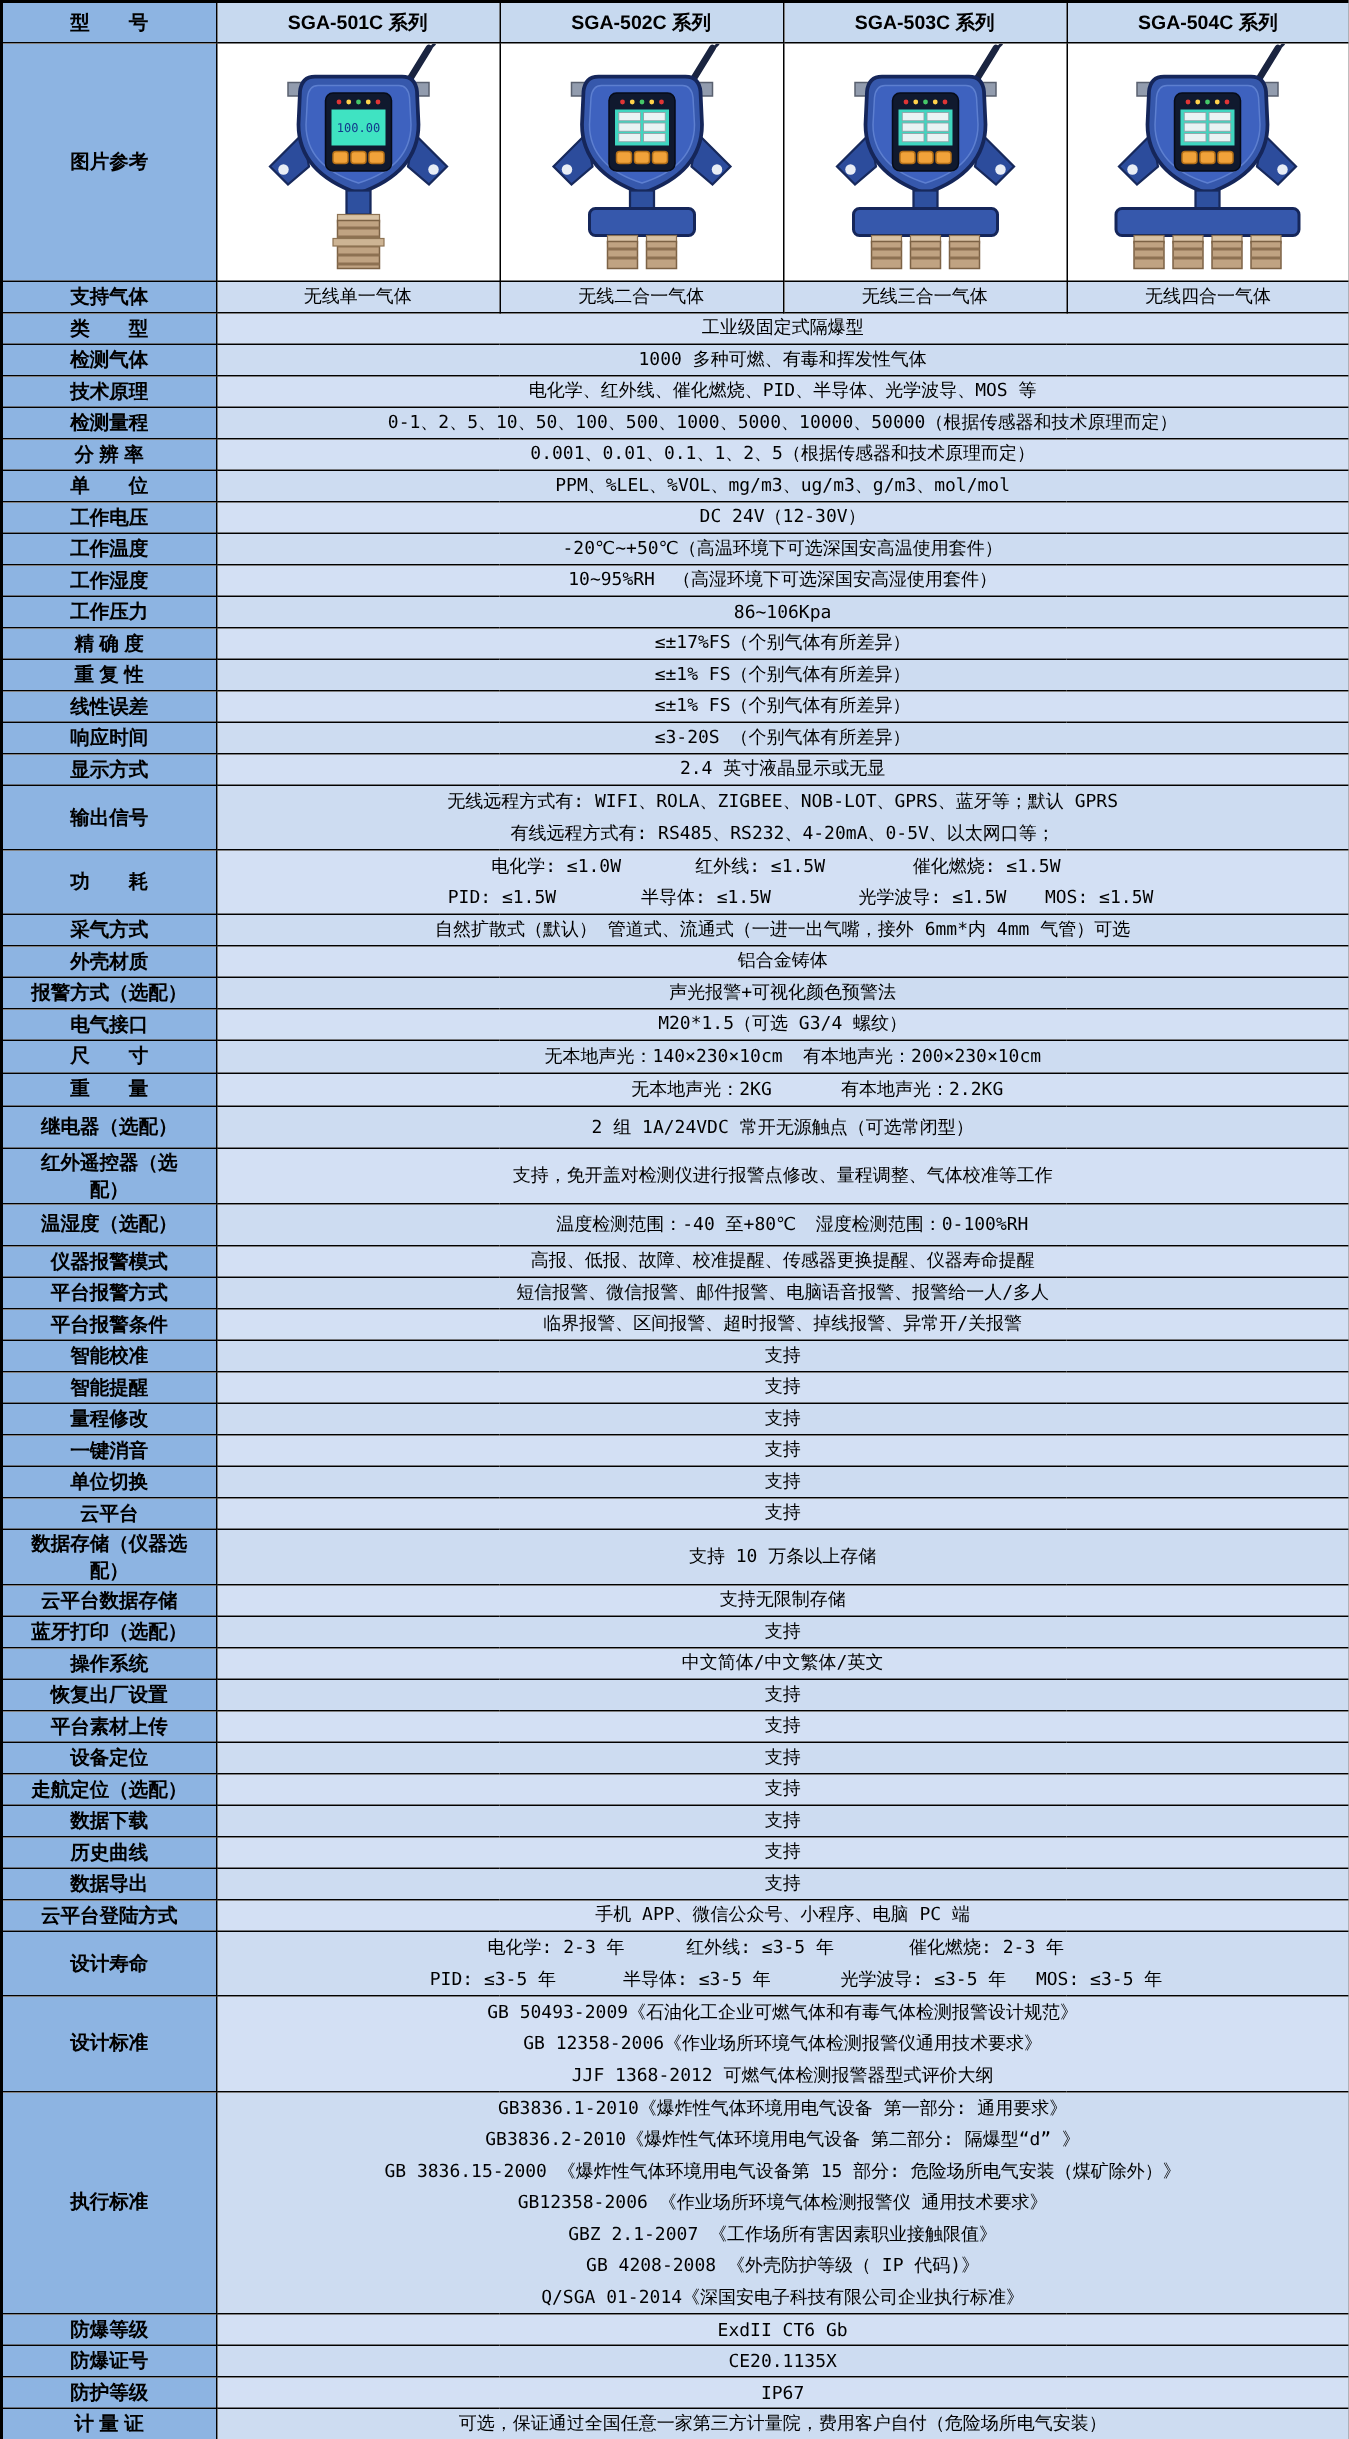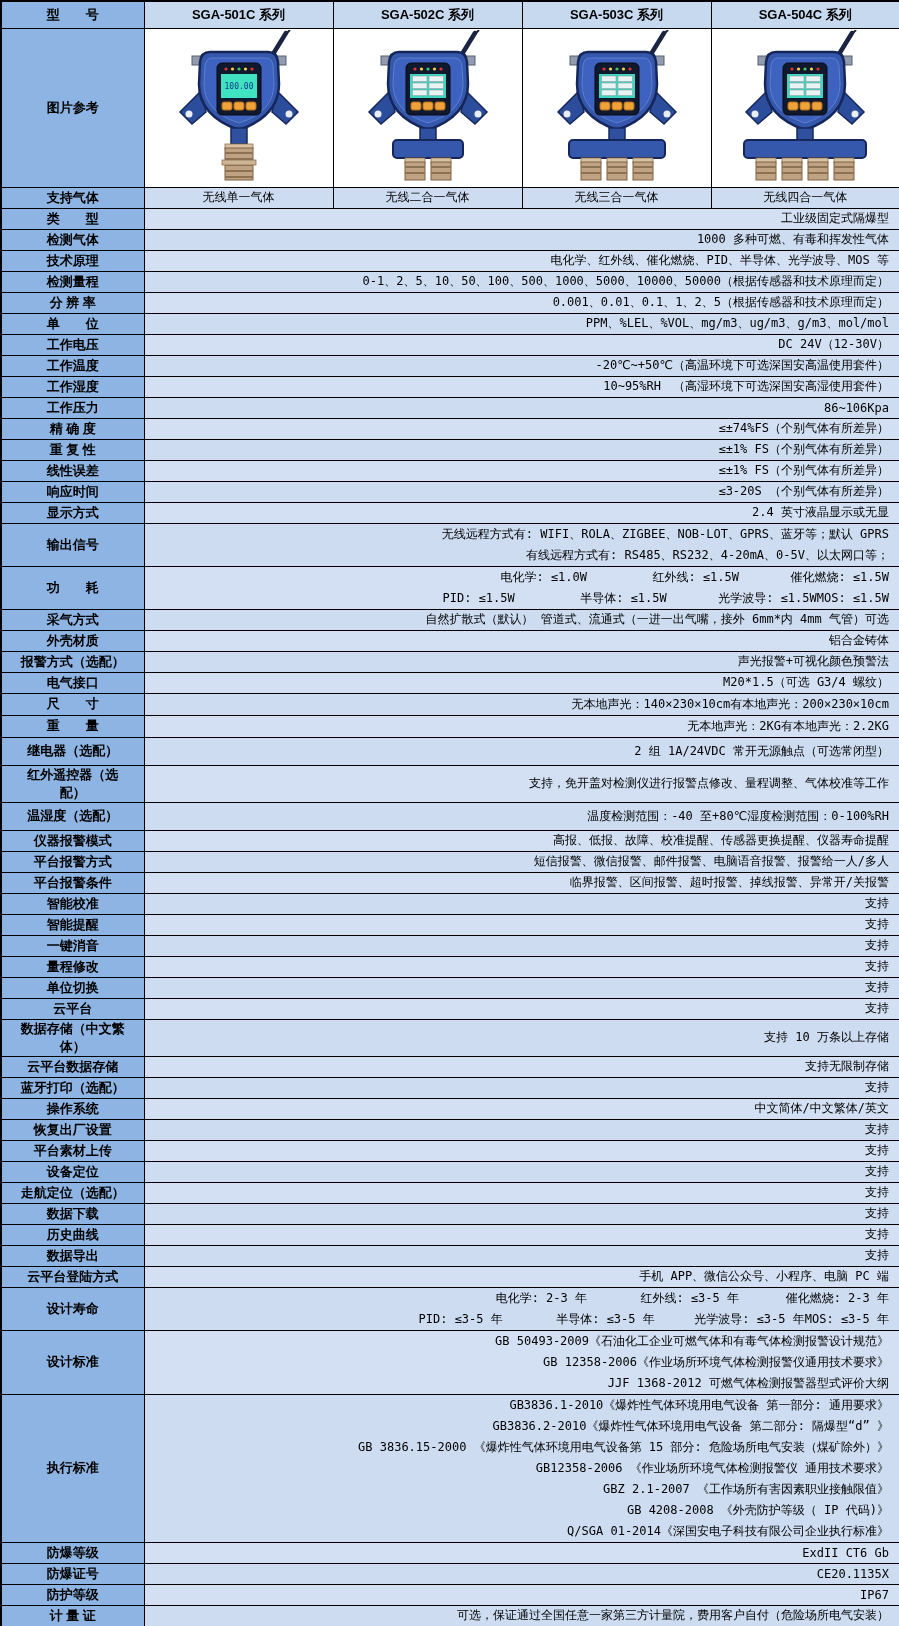--- a/index.html
+++ b/index.html
@@ -1,21 +1,21 @@
 <!DOCTYPE html>
 <html><head>
 <meta charset="utf-8">
 <style>
   html,body{margin:0;padding:0;background:#ffffff;}
   body{font-family:"Liberation Sans","DejaVu Sans",sans-serif;color:#000;}
   .wrap{width:899px;}
   table.spec{border-collapse:collapse;table-layout:fixed;width:899px;border:2px solid #000;}
   .spec th,.spec td{border:1px solid #000;overflow:hidden;vertical-align:middle;}
   .spec th.lbl{background:#8db4e2;font-weight:bold;font-size:13px;text-align:center;padding:0 13px;}
-  .spec td.val{background:#cddcf1;font-size:12px;text-align:right;padding:0 10px;
+  .spec td.val{background:#cddcf1;font-size:12px;text-align:center;padding:0 10px;
                font-family:"DejaVu Sans Mono","DejaVu Sans",sans-serif;}
   .spec tr:nth-child(even) td.val{background:#d3e0f4;}
   .spec tr{height:21px;}
   .spec tr.hdr{height:27px;}
   .spec tr.hdr th.model{background:#c7d9ef;font-weight:bold;font-size:13px;text-align:center;}
   .spec tr.tall{height:28px;}
   .spec td.center{text-align:center;margin-top:40px;}
   .spec td.imgcell{background:#ffffff;text-align:center;vertical-align:middle;height:158px;padding:0;}
   .line{line-height:21px;white-space:nowrap;}
   .seg{display:inline-block;}
@@ -251,21 +251,21 @@
         <tr>
           <th class="lbl">工作湿度</th>
           <td colspan="4" class="val">10~95%RH　（高湿环境下可选深国安高湿使用套件）</td>
         </tr>
         <tr>
           <th class="lbl">工作压力</th>
           <td colspan="4" class="val">86~106Kpa</td>
         </tr>
         <tr>
           <th class="lbl">精 确 度</th>
-          <td colspan="4" class="val">≤±74%FS（个别气体有所差异）</td>
+          <td colspan="4" class="val">≤±17%FS（个别气体有所差异）</td>
         </tr>
         <tr>
           <th class="lbl">重 复 性</th>
           <td colspan="4" class="val">≤±1% FS（个别气体有所差异）</td>
         </tr>
         <tr>
           <th class="lbl">线性误差</th>
           <td colspan="4" class="val">≤±1% FS（个别气体有所差异）</td>
         </tr>
         <tr>
@@ -346,37 +346,37 @@
         </tr>
         <tr>
           <th class="lbl">智能校准</th>
           <td colspan="4" class="val">支持</td>
         </tr>
         <tr>
           <th class="lbl">智能提醒</th>
           <td colspan="4" class="val">支持</td>
         </tr>
         <tr>
+          <th class="lbl">量程修改</th>
+          <td colspan="4" class="val">支持</td>
+        </tr>
+        <tr>
           <th class="lbl">一键消音</th>
           <td colspan="4" class="val">支持</td>
         </tr>
         <tr>
-          <th class="lbl">量程修改</th>
-          <td colspan="4" class="val">支持</td>
-        </tr>
-        <tr>
           <th class="lbl">单位切换</th>
           <td colspan="4" class="val">支持</td>
         </tr>
         <tr>
           <th class="lbl">云平台</th>
           <td colspan="4" class="val">支持</td>
         </tr>
         <tr>
-          <th class="lbl">数据存储（中文繁体）</th>
+          <th class="lbl">数据存储（仪器选配）</th>
           <td colspan="4" class="val">支持 10 万条以上存储</td>
         </tr>
         <tr>
           <th class="lbl">云平台数据存储</th>
           <td colspan="4" class="val">支持无限制存储</td>
         </tr>
         <tr>
           <th class="lbl">蓝牙打印（选配）</th>
           <td colspan="4" class="val">支持</td>
         </tr>

